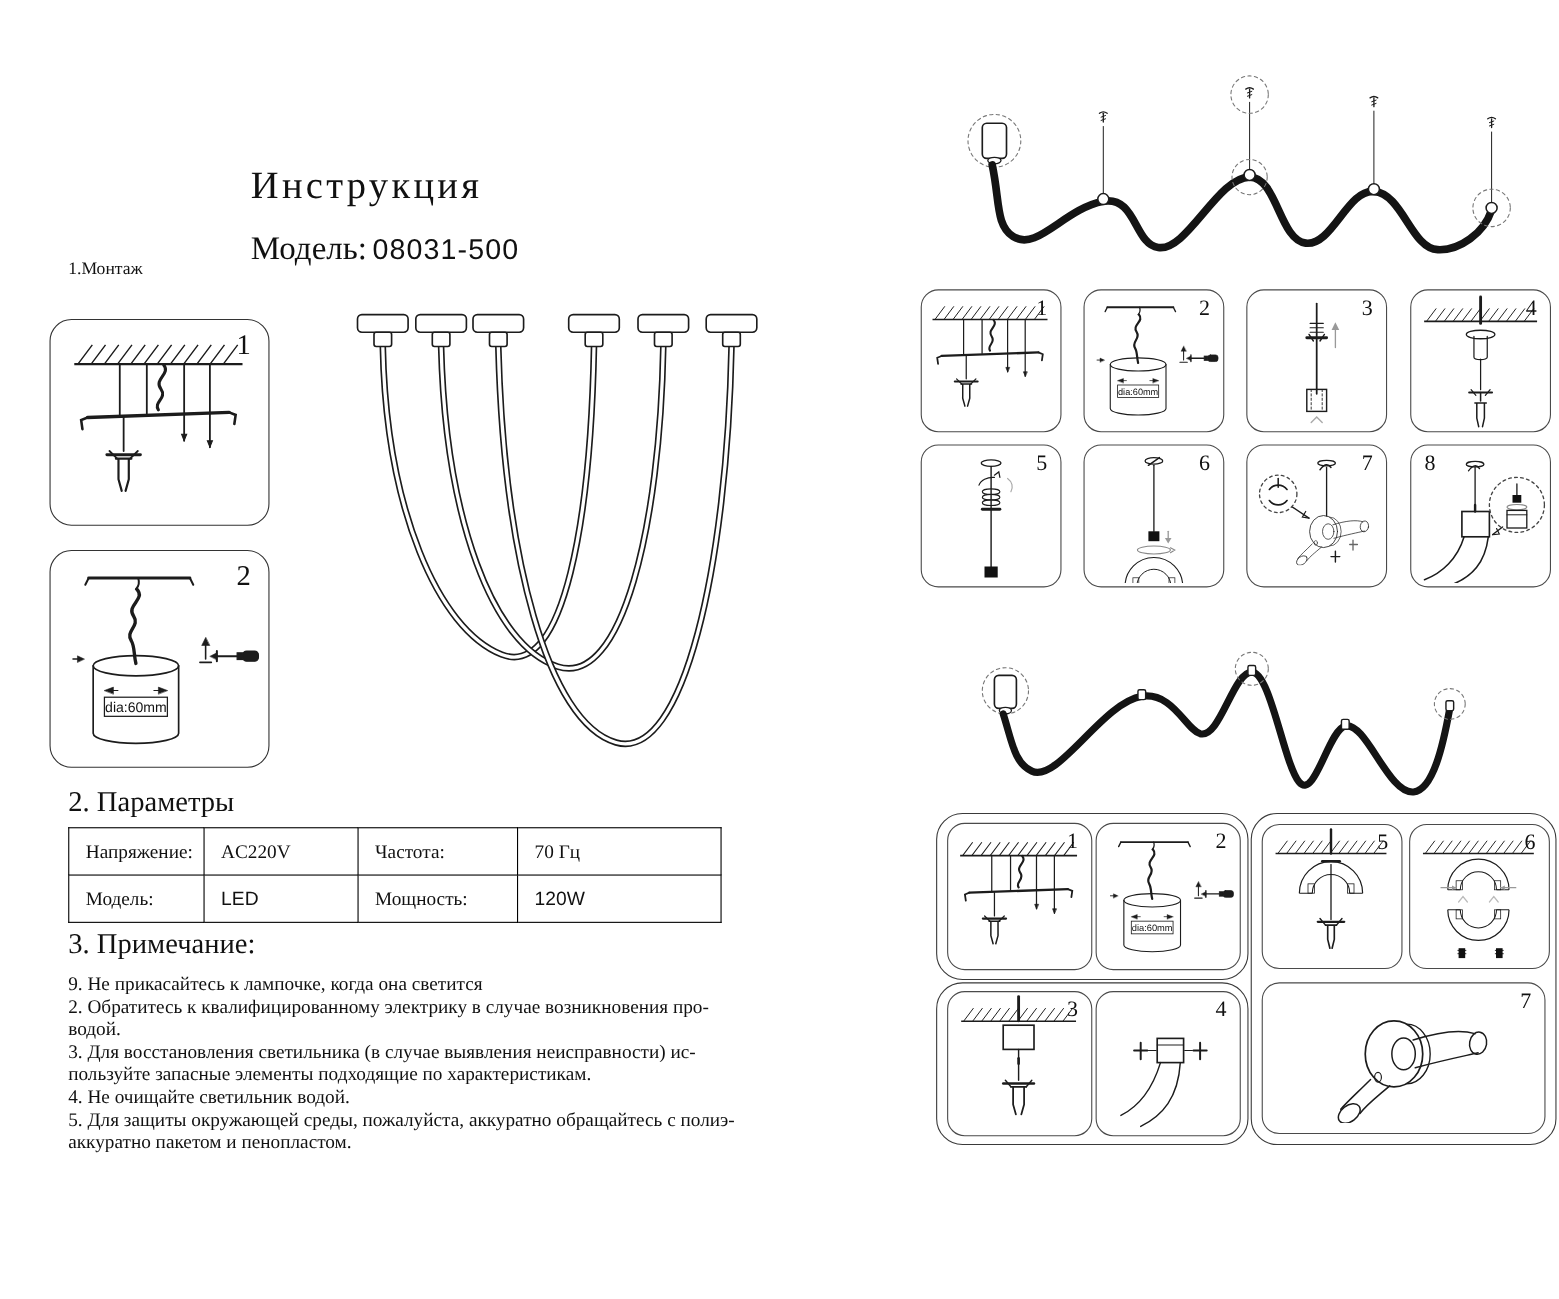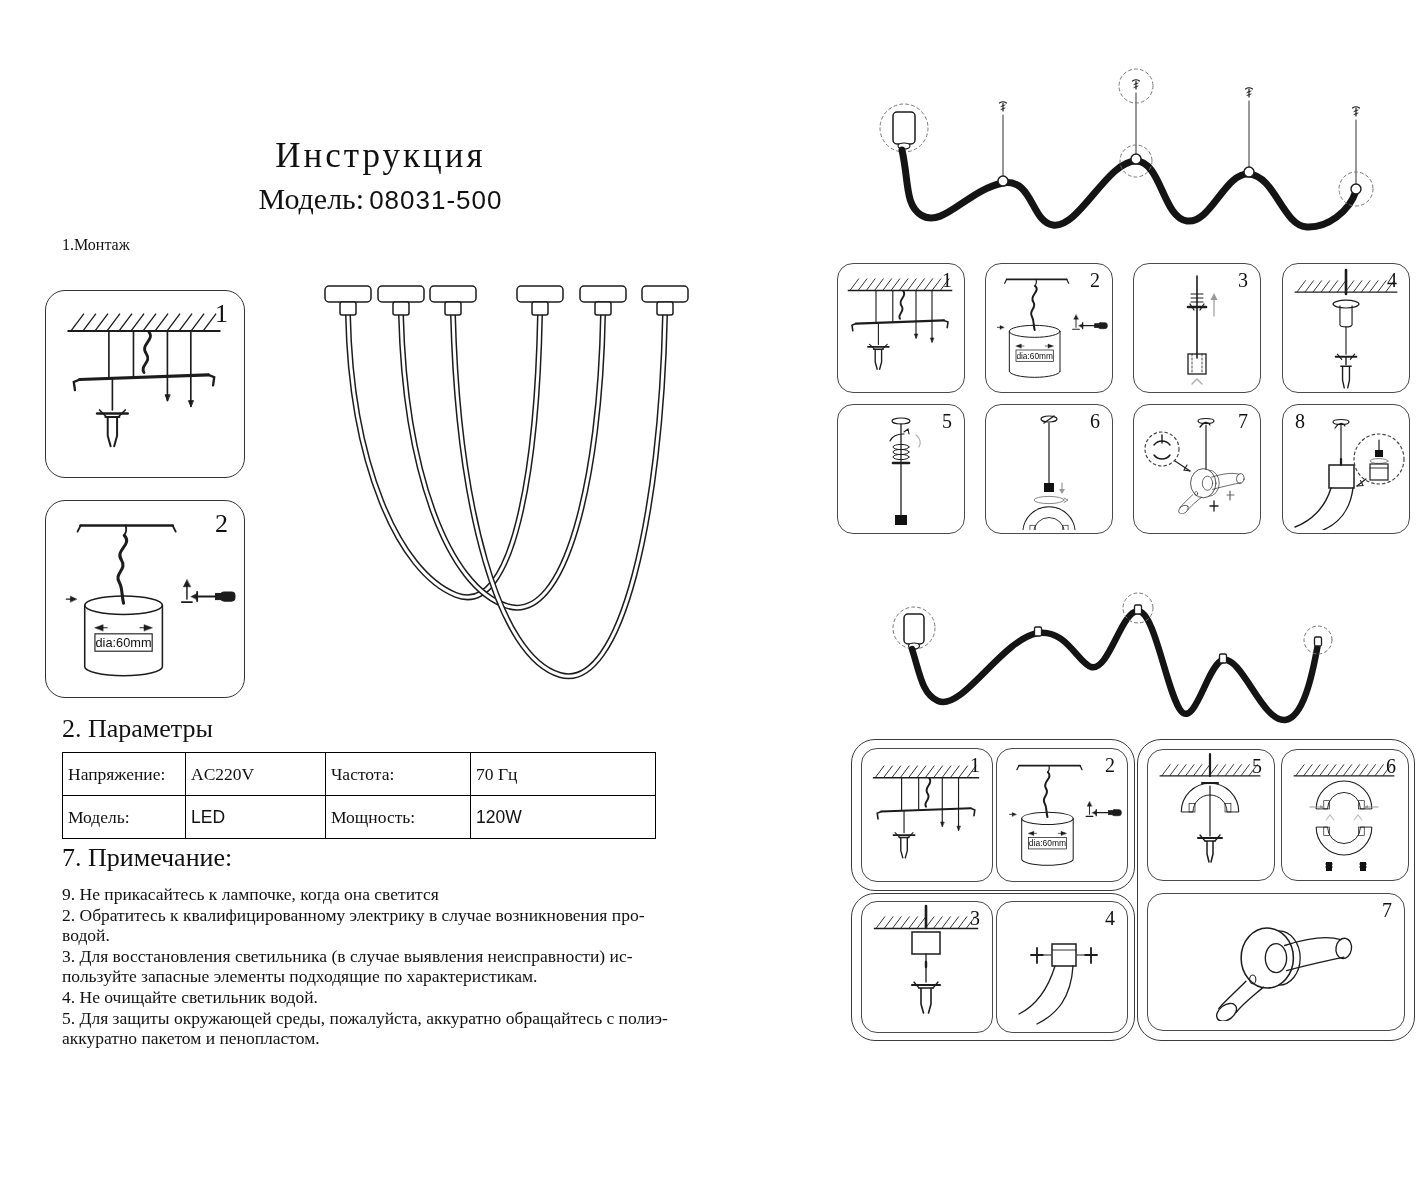--- a/index.html
+++ b/index.html
@@ -6,25 +6,25 @@
   #page{position:relative;width:1417px;height:1181px;background:#fff;overflow:hidden;
         font-family:"Liberation Serif",serif;color:#111;}
   .abs{position:absolute;}
   .box{position:absolute;background:#fff;border:1.7px solid #333;border-radius:20px;}
   .panel{position:absolute;background:#fff;border:1.5px solid #4a4a4a;border-radius:16px;}
   .container{position:absolute;background:#fff;border:1.7px solid #3a3a3a;border-radius:24px;}
   .num{position:absolute;top:5px;right:12px;font-size:20px;color:#111;}
   .num.left{left:12px;right:auto;}
   .box .num{font-size:26px;top:8px;right:16px;}
   .title{font-size:35px;letter-spacing:3px;}
-  .model-line{margin-top:6px;font-size:30px;white-space:nowrap;}
+  .model-line{margin-top:20px;font-size:30px;white-space:nowrap;}
   .model-val{font-family:"Liberation Sans",sans-serif;font-size:26px;letter-spacing:1px;margin-left:5px;}
   .sec{font-size:26px;}
   table.params{border-collapse:collapse;}
-  table.params td{border:1.7px solid #000;height:40px;padding-left:5px;font-size:17.5px;vertical-align:middle;}
+  table.params td{border:1.7px solid #000;height:40px;padding-left:15px;font-size:17.5px;vertical-align:middle;}
   td.sans{font-family:"Liberation Sans",sans-serif;font-size:18px;}
   td.sans-sm{font-family:"Liberation Sans",sans-serif;font-size:14px;}
   .noteline{font-size:17.5px;line-height:20.6px;white-space:nowrap;}
   svg{display:block;}
   svg *{vector-effect:none;}
 </style>
 </head>
 <body>
 
 <div id="page">
@@ -113,21 +113,21 @@
       <symbol id="sym-screwglyph" viewBox="0 0 12 16">
         <g stroke="#1c1c1c" fill="none" stroke-linecap="round">
           <path d="M2.5,4 Q6,1.5 9.5,4" stroke-width="1.2"></path>
           <path d="M6,4 V12" stroke-width="1.2"></path>
           <path d="M4,7.5 L8,6 M4,10.5 L8,9" stroke-width="0.9"></path>
         </g>
       </symbol>
     </defs>
   </svg>
 
-  <div class="abs" style="left:228px;top:136px;width:305px;text-align:center">
+  <div class="abs" style="left:228px;top:149px;width:305px;">
     <div class="title">Инструкция</div>
     <div class="model-line">
       <span>Модель:</span><span class="model-val">08031-500</span>
     </div>
   </div>
 
   <div class="abs sec" style="left:62px;top:236px;font-size:16px">1.Монтаж</div>
 
   <div class="box" style="left:45px;top:290px;width:198px;height:186px">
     <span class="num">1</span>
@@ -210,21 +210,21 @@
     </tr>
     <tr>
       <td>Модель:</td>
       <td class="sans">LED</td>
       <td>Мощность:</td>
       <td class="sans-sm">120W</td>
     </tr>
   </tbody>
     </table>
 
-  <div class="abs sec" style="left:62px;top:843px">7. Примечание:</div>
+  <div class="abs sec" style="left:62px;top:843px">3. Примечание:</div>
   <div class="abs" style="left:62px;top:884px">
     <div class="noteline">9. Не прикасайтесь к лампочке, когда она светится</div>
     <div class="noteline">2. Обратитесь к квалифицированному электрику в случае возникновения про-</div>
     <div class="noteline">водой.</div>
     <div class="noteline">3. Для восстановления светильника (в случае  выявления неисправности) ис-</div>
     <div class="noteline">пользуйте запасные элементы подходящие по характеристикам.</div>
     <div class="noteline">4. Не очищайте  светильник водой.</div>
     <div class="noteline">5. Для защиты окружающей среды, пожалуйста, аккуратно обращайтесь с полиэ-</div>
     <div class="noteline">аккуратно пакетом и пенопластом.</div>
   </div>

